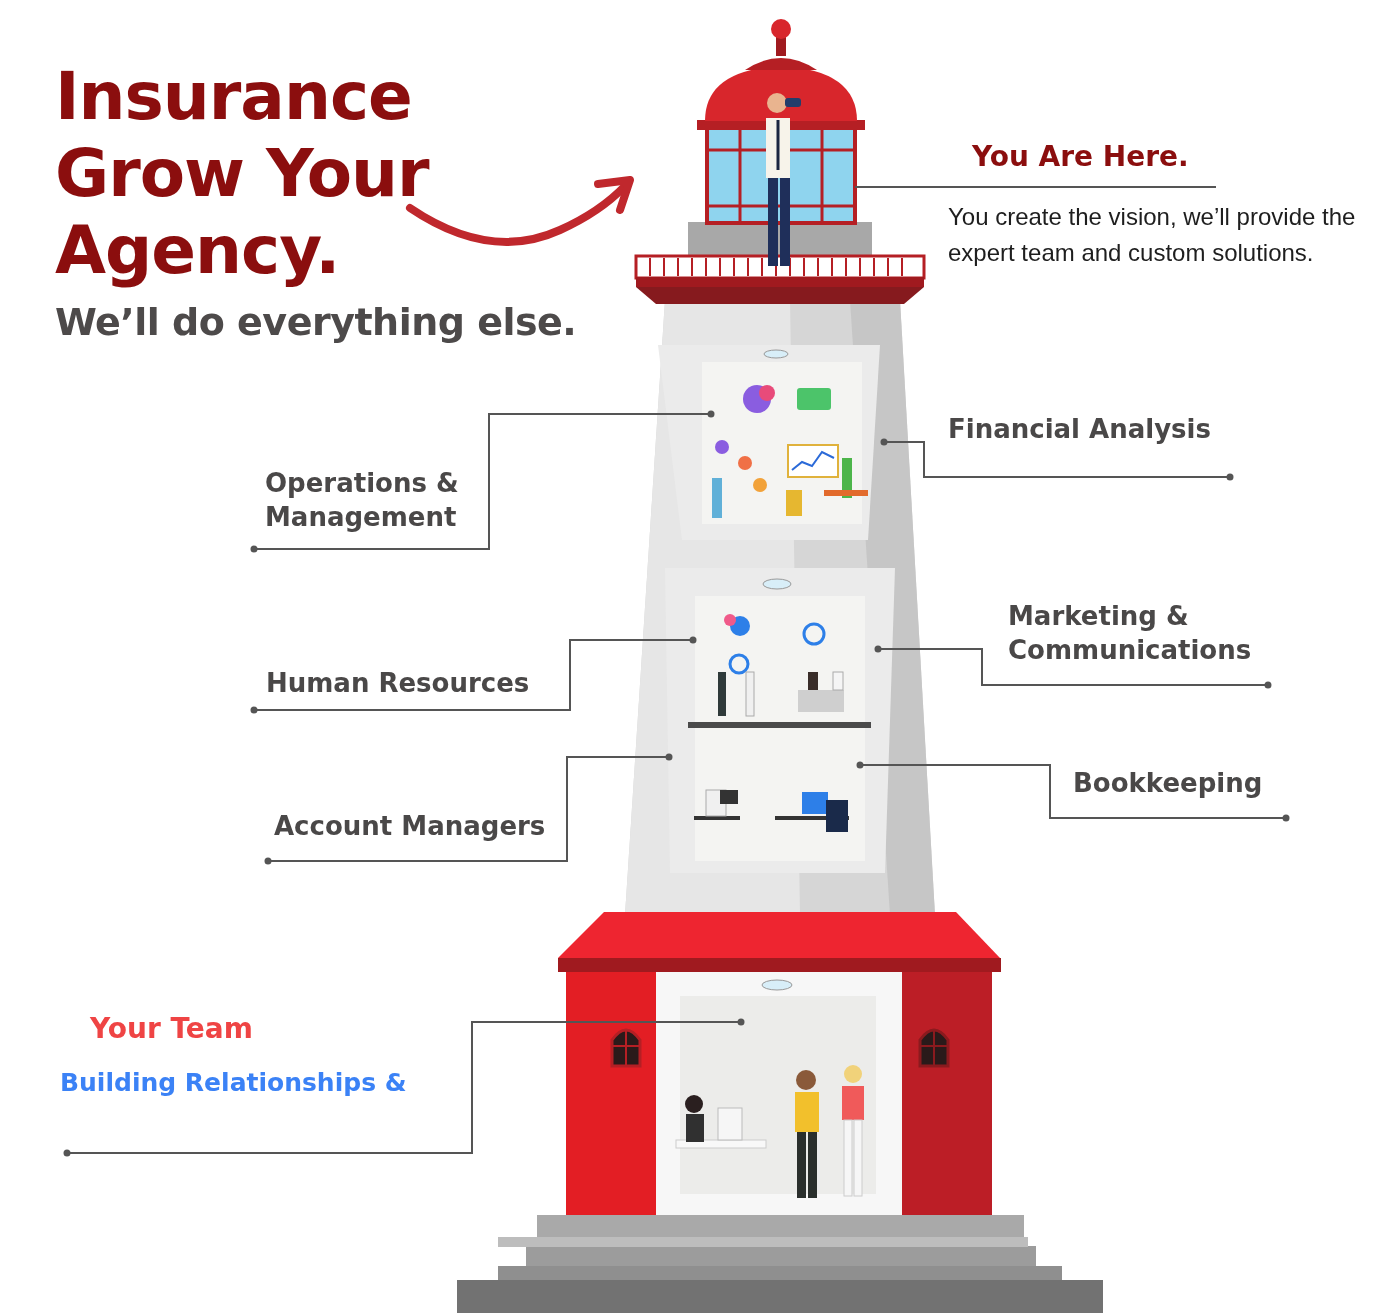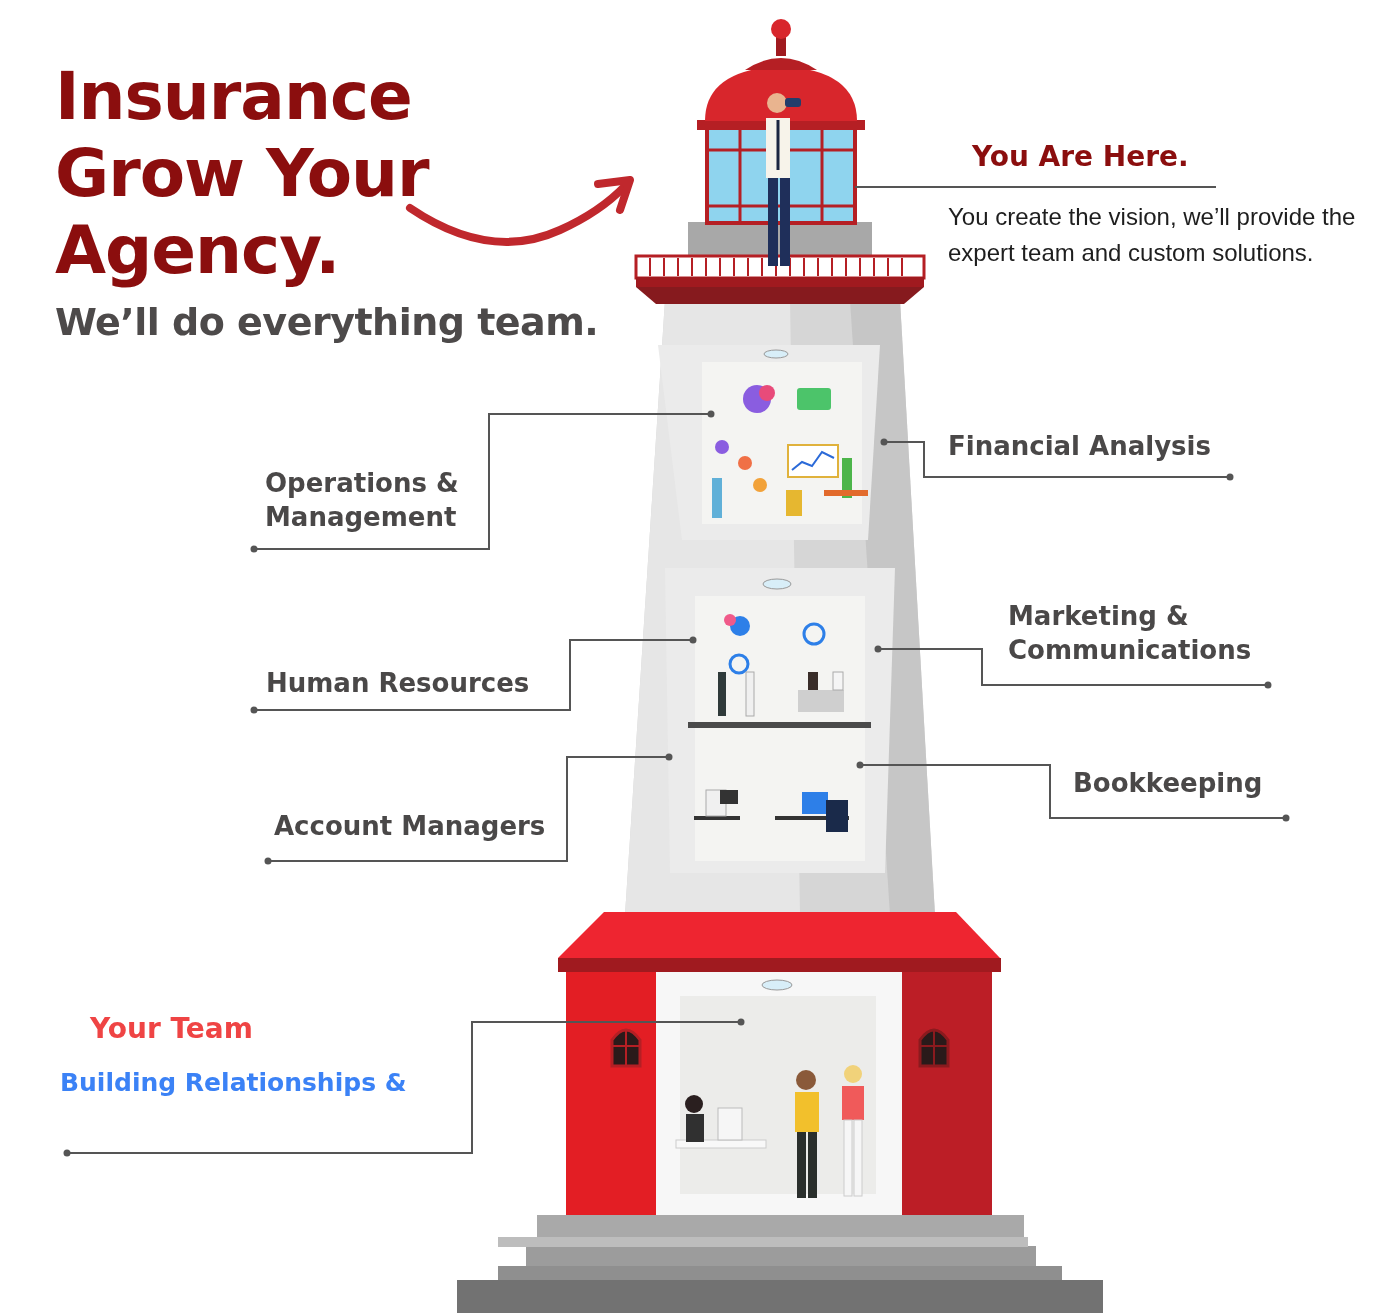--- a/index.html
+++ b/index.html
@@ -190,30 +190,30 @@
     <circle cx="741" cy="1022" r="3.5"></circle>
       <circle cx="67" cy="1153" r="3.5"></circle>
   </g>
 </svg>
 
 <div class="abs headline">
   <div>Insurance</div>
   <div>Grow Your</div>
   <div>Agency.</div>
 </div>
-<div class="abs subhead">We’ll do everything team.</div>
+<div class="abs subhead">We’ll do everything else.</div>
 
 <div class="abs yah-title">You Are Here.</div>
 <div class="abs yah-text">You create the vision, we’ll provide the expert team and custom solutions.</div>
 
 <div class="abs label" style="left:265px; top:466px;">
   <div>Operations &amp;</div>
   <div>Management</div>
 </div>
-<div class="abs label" style="left:948px; top:429px;">Financial Analysis</div>
+<div class="abs label" style="left:948px; top:412px;">Financial Analysis</div>
 <div class="abs label" style="left:266px; top:666px;">Human Resources</div>
 <div class="abs label" style="left:1008px; top:599px;">
   <div>Marketing &amp;</div>
   <div>Communications</div>
 </div>
 <div class="abs label" style="left:274px; top:809px;">Account Managers</div>
 <div class="abs label" style="left:1073px; top:766px;text-align:center;">Bookkeeping</div>
 
 <div class="abs team-title">Your Team</div>
 <div class="abs team-text">

